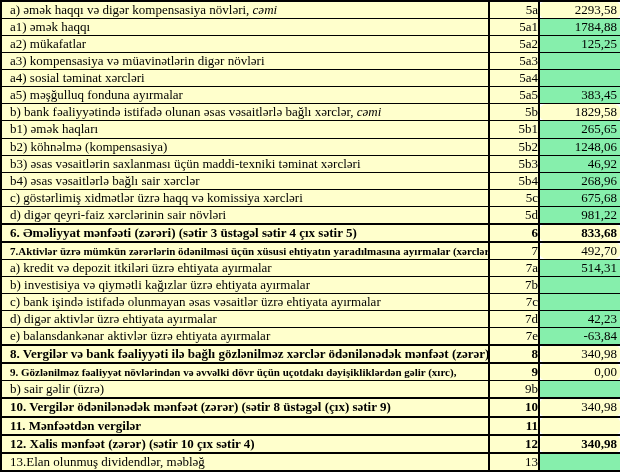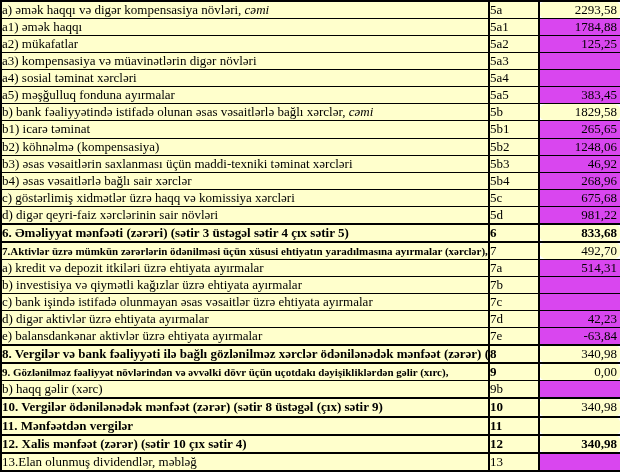--- a/index.html
+++ b/index.html
@@ -17,32 +17,32 @@
   td {
     border: 1px solid #000000;
     padding: 0;
     overflow: hidden;
     white-space: nowrap;
     vertical-align: middle;
   }
   tr.thick td { border-top-width: 2px; margin-top: 24px; }
   td.desc {
     background: #FFFFCC;
-    padding-left: 0;
+    padding-left: 8px;
     padding-right: 1px;
     text-align: left;
   }
   td.code {
     background: #FFFFCC;
-    text-align: left;
+    text-align: right;
     border-left-width: 2px;
     border-right-width: 2px;
   }
   td.value {
-    background: #d946ef;
+    background: #86efac;
     text-align: right;
     padding-right: 3px;
   }
   td.value.vyellow { background: #FFFFCC; border-radius: 8px; }
   .bold { font-weight: bold; }
   .shrink { font-size: 11px; }
   td.desc i { font-style: italic; }
 </style>
 </head>
 <body>
@@ -83,21 +83,21 @@
         <td class="desc">a5) məşğulluq fonduna ayırmalar</td>
         <td class="code">5a5</td>
         <td class="value">383,45</td>
       </tr>
       <tr>
         <td class="desc">b) bank fəaliyyətində istifadə olunan əsas vəsaitlərlə bağlı xərclər, <i>cəmi</i></td>
         <td class="code">5b</td>
         <td class="value vyellow">1829,58</td>
       </tr>
       <tr>
-        <td class="desc">b1) icarə təminat</td>
+        <td class="desc">b1) əmək haqları</td>
         <td class="code">5b1</td>
         <td class="value">265,65</td>
       </tr>
       <tr>
         <td class="desc">b2) köhnəlmə (kompensasiya)</td>
         <td class="code">5b2</td>
         <td class="value">1248,06</td>
       </tr>
       <tr>
         <td class="desc">b3) əsas vəsaitlərin saxlanması üçün maddi-texniki təminat xərcləri</td>
@@ -158,21 +158,21 @@
         <td class="desc bold">8. Vergilər və bank fəaliyyəti ilə bağlı gözlənilməz xərclər ödənilənədək mənfəət (zərər) (sətir 6 çıx</td>
         <td class="code bold">8</td>
         <td class="value vyellow">340,98</td>
       </tr>
       <tr class="thick">
         <td class="desc bold shrink">9. Gözlənilməz fəaliyyət növlərindən və əvvəlki dövr üçün uçotdakı dəyişikliklərdən gəlir (xırc),</td>
         <td class="code bold">9</td>
         <td class="value vyellow">0,00</td>
       </tr>
       <tr>
-        <td class="desc">b) haqq gəlir (xərc)</td>
+        <td class="desc">b) sair gəlir (üzrə)</td>
         <td class="code">9b</td>
         <td class="value"></td>
       </tr>
       <tr class="thick">
         <td class="desc bold">10. Vergilər ödənilənədək mənfəət (zərər) (sətir 8 üstəgəl (çıx) sətir 9)</td>
         <td class="code bold">10</td>
         <td class="value vyellow">340,98</td>
       </tr>
       <tr class="thick">
         <td class="desc bold">11. Mənfəətdən vergilər</td>

